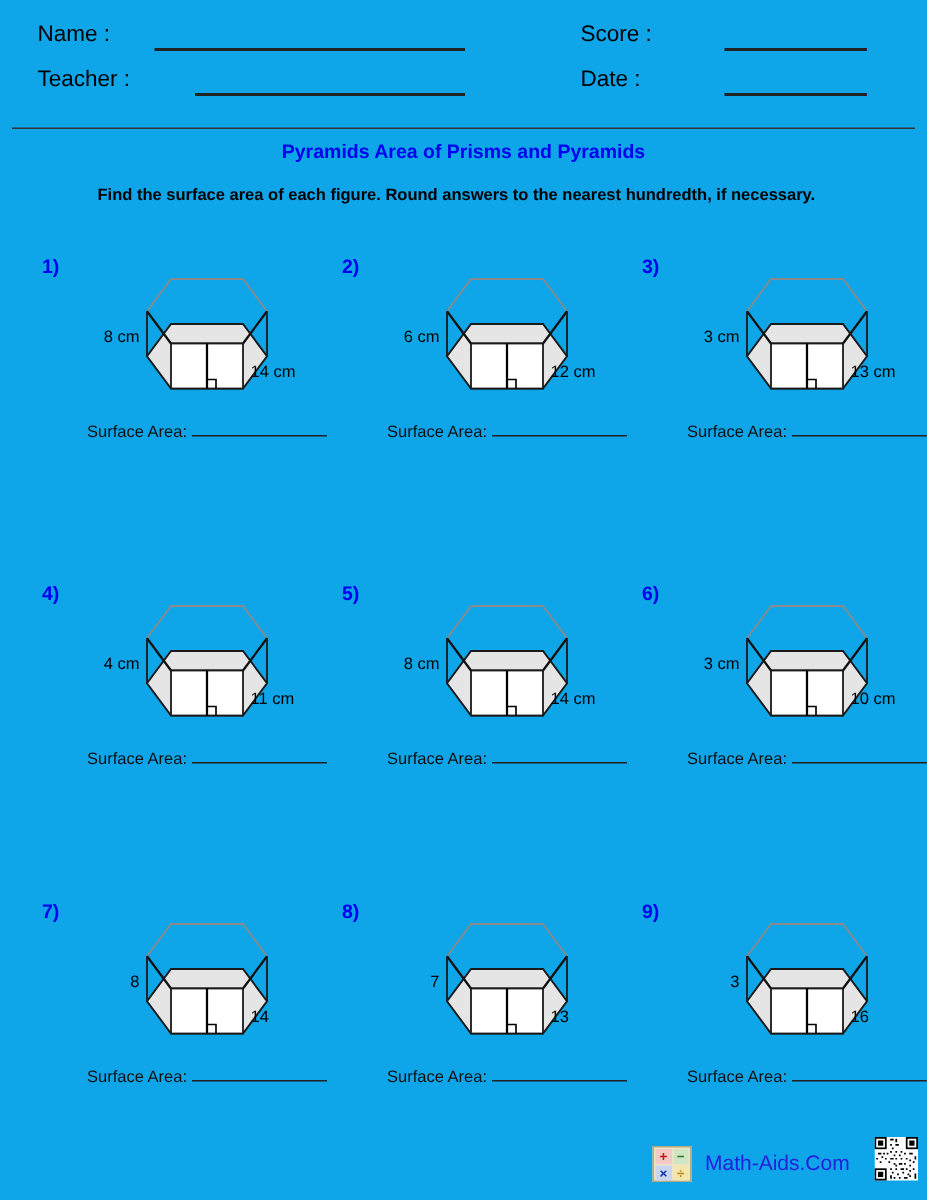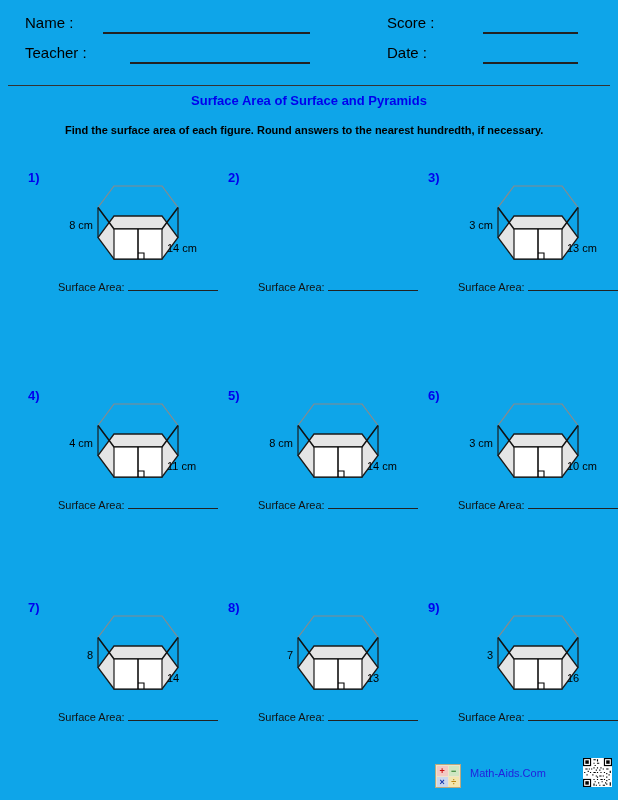--- a/index.html
+++ b/index.html
@@ -21,39 +21,39 @@
               font-size:11px;color:#000;white-space:nowrap;}
   .height-label{position:absolute;left:112px;top:58px;font-size:11px;color:#000;white-space:nowrap;}
   .sa{position:absolute;left:3px;top:121px;font-size:11px;color:#111;white-space:nowrap;margin-left:30px;}
   .blank{display:inline-block;width:90px;height:0.85em;border-bottom:1px solid #222;margin-left:3px;}
   #logo{position:absolute;left:435px;top:764px;width:26px;height:24px;border:1px solid #b9a97f;
         background:#efe3c8;display:grid;grid-template-columns:1fr 1fr;grid-template-rows:1fr 1fr;
         gap:1px;padding:1px;box-sizing:border-box;}
   .tile{font-size:9px;line-height:10px;font-weight:bold;text-align:center;}
   .t0{background:#f2c9c4;color:#cc1111;} .t1{background:#cfe6c2;color:#227722;}
   .t2{background:#c9d6ee;color:#1133aa;} .t3{background:#f2e6ae;color:#bb8811;}
-  #brand{position:absolute;left:470px;top:767px;font-size:11px;color:#2222dd;text-decoration:none;}
+  #brand{position:absolute;left:470px;top:767px;font-size:14px;color:#2222dd;text-decoration:none;}
   #qr{position:absolute;left:583px;top:755px;}
 </style>
 </head>
 <body>
 
 <div id="page">
 
   <span class="hlabel" style="left:25px;top:14px">Name :</span>
   <span class="blankline" style="left:103px;top:32px;width:207px"></span>
   <span class="hlabel" style="left:387px;top:14px">Score :</span>
   <span class="blankline" style="left:483px;top:32px;width:95px"></span>
   <span class="hlabel" style="left:25px;top:44px">Teacher :</span>
   <span class="blankline" style="left:130px;top:62px;width:180px"></span>
   <span class="hlabel" style="left:387px;top:44px">Date :</span>
   <span class="blankline" style="left:483px;top:62px;width:95px"></span>
 
   <div id="divider"></div>
-  <div id="title">Surface Area of Surface and Pyramids</div>
+  <div id="title">Pyramids Area of Prisms and Pyramids</div>
   <div id="instructions">Find the surface area of each figure. Round answers to the nearest hundredth, if necessary.</div>
 
   <div class="row" style="top:160px">
     <div class="cell">
       <div class="pnum">1)</div>
       <div class="figwrap">
         <span class="side-label">8 cm</span>
         <span class="fig-slot">
   <svg width="84" height="78" viewBox="0 0 84 78">
     <polygon points="17,32 65,32 81,53.5 65,75 17,75 1,53.5" fill="#E5E5E5" stroke="#1a1a1a" stroke-width="1.3"></polygon>
@@ -65,20 +65,36 @@
     <line x1="41" y1="45" x2="41" y2="75" stroke="#000" stroke-width="1.5"></line>
     <path d="M41 69 H47 V75" fill="none" stroke="#000" stroke-width="1.1"></path>
   </svg>
 </span>
         <span class="height-label">14 cm</span>
       </div>
       <div class="sa"><span>Surface Area:</span><span class="blank"></span></div>
     </div>
     <div class="cell">
       <div class="pnum">2)</div>
+      <div class="figwrap">
+        <span class="side-label">6 cm</span>
+        <span class="fig-slot">
+  <svg width="84" height="78" viewBox="0 0 84 78">
+    <polygon points="17,32 65,32 81,53.5 65,75 17,75 1,53.5" fill="#E5E5E5" stroke="#1a1a1a" stroke-width="1.3"></polygon>
+    <polyline points="1,23.5 17,2 65,2 81,23.5" fill="none" stroke="#8a8a8a" stroke-width="1.2"></polyline>
+    <polyline points="1,23.5 17,45 65,45 81,23.5" fill="none" stroke="#111" stroke-width="1.5"></polyline>
+    <rect x="17" y="45" width="48" height="30" fill="#ffffff" stroke="#1a1a1a" stroke-width="1.2"></rect>
+    <line x1="1" y1="23.5" x2="1" y2="53.5" stroke="#1a1a1a" stroke-width="1.2"></line>
+    <line x1="81" y1="23.5" x2="81" y2="53.5" stroke="#1a1a1a" stroke-width="1.2"></line>
+    <line x1="41" y1="45" x2="41" y2="75" stroke="#000" stroke-width="1.5"></line>
+    <path d="M41 69 H47 V75" fill="none" stroke="#000" stroke-width="1.1"></path>
+  </svg>
+</span>
+        <span class="height-label">12 cm</span>
+      </div>
       <div class="sa"><span>Surface Area:</span><span class="blank"></span></div>
     </div>
     <div class="cell">
       <div class="pnum">3)</div>
       <div class="figwrap">
         <span class="side-label">3 cm</span>
         <span class="fig-slot">
   <svg width="84" height="78" viewBox="0 0 84 78">
     <polygon points="17,32 65,32 81,53.5 65,75 17,75 1,53.5" fill="#E5E5E5" stroke="#1a1a1a" stroke-width="1.3"></polygon>
     <polyline points="1,23.5 17,2 65,2 81,23.5" fill="none" stroke="#8a8a8a" stroke-width="1.2"></polyline>

